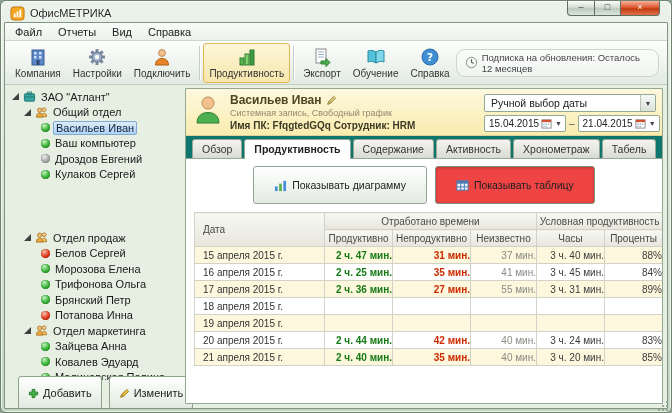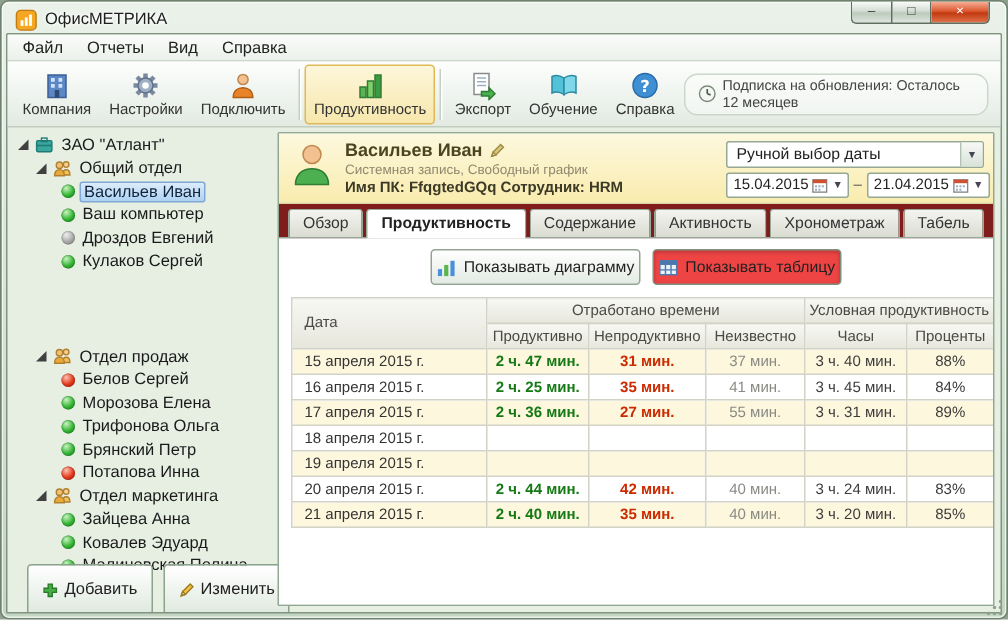--- a/index.html
+++ b/index.html
@@ -78,38 +78,38 @@
            align-items:center; font-size:10.5px; color:#222; padding-left:6px; }
   .combo .arrow-box { margin-left:auto; width:15px; height:16px; display:flex; align-items:center; justify-content:center;
            background:linear-gradient(#f6f8f6,#d8e2d8); border-left:1px solid #b4c2b4; font-size:7px; color:#445; }
   .dates { display:flex; align-items:center; gap:3px; justify-content:space-between; }
   .datefield { flex:1; height:17px; background:#fff; border:1px solid #94a894; border-radius:2px;
                display:flex; align-items:center; gap:2px; font-size:10px; color:#222; padding:0 2px 0 4px; }
   .datefield .arr { font-size:7px; color:#445; padding:0 1px; }
   .date-dash { font-size:10px; color:#555; }
 
   
-  .tabs { display:flex; gap:2px; padding:3px 6px 0 6px; background:#7f1d1d; border-bottom:1px solid #98a898; }
+  .tabs { display:flex; gap:2px; padding:3px 6px 0 6px; background:#0f766e; border-bottom:1px solid #98a898; }
   .tab { border:1px solid #98a898; border-bottom:none; border-radius:3px 3px 0 0; padding:3px 9px 3px 9px;
          font-size:10.5px; color:#333; background:linear-gradient(#f3f4ef,#dadcd2); }
   .tab.active { background:#fff; margin-bottom:-1px; padding-bottom:4px; font-weight:bold; color:#222; }
 
   .tab-content { flex:1; background:#fff; padding:7px 8px; display:flex; flex-direction:column; gap:8px; overflow:hidden; }
   .view-toggle { display:flex; gap:8px; justify-content:center; }
-  .toggle-btn { height:24px; display:flex; align-items:center; gap:5px; font-size:10.5px; color:#222;
-                border:1px solid #93a493; border-radius:3px; padding:0 3px;
+  .toggle-btn { height:38px; display:flex; align-items:center; gap:5px; font-size:10.5px; color:#222;
+                border:1px solid #93a493; border-radius:3px; padding:0 20px;
                 background:linear-gradient(#ffffff,#e3eae3); }
   .toggle-btn.active { background:#ef4444; box-shadow:inset 0 1px 3px rgba(0,0,0,.25); border-color:#7e917e; }
 
   
   table { width:100%; border-collapse:collapse; font-size:10px; table-layout:fixed; }
   th, td { border:1px solid #d2d2c6; height:17px; overflow:hidden; white-space:nowrap; }
   thead th { background:linear-gradient(#f8f8f4,#e6e6dc); color:#4a4a42; font-weight:normal; text-align:center; }
   th.date-h { text-align:left; padding-left:8px; }
-  td { text-align:center; color:#444; }
+  td { text-align:right; color:#444; }
   td.date { text-align:left; padding-left:8px; color:#333; }
   tr.alt td { background:#fcf7dd; }
   td.productive { color:#157a15; font-weight:bold; }
   td.unproductive { color:#cc2a00; font-weight:bold; }
   td.unknown { color:#8a8a84; }
   td.hours { color:#3c3c3c; }
   td.percent { color:#3c3c3c; }
 
   .resize-grip { position:absolute; right:2px; bottom:2px; width:12px; height:12px; }
 </style>

